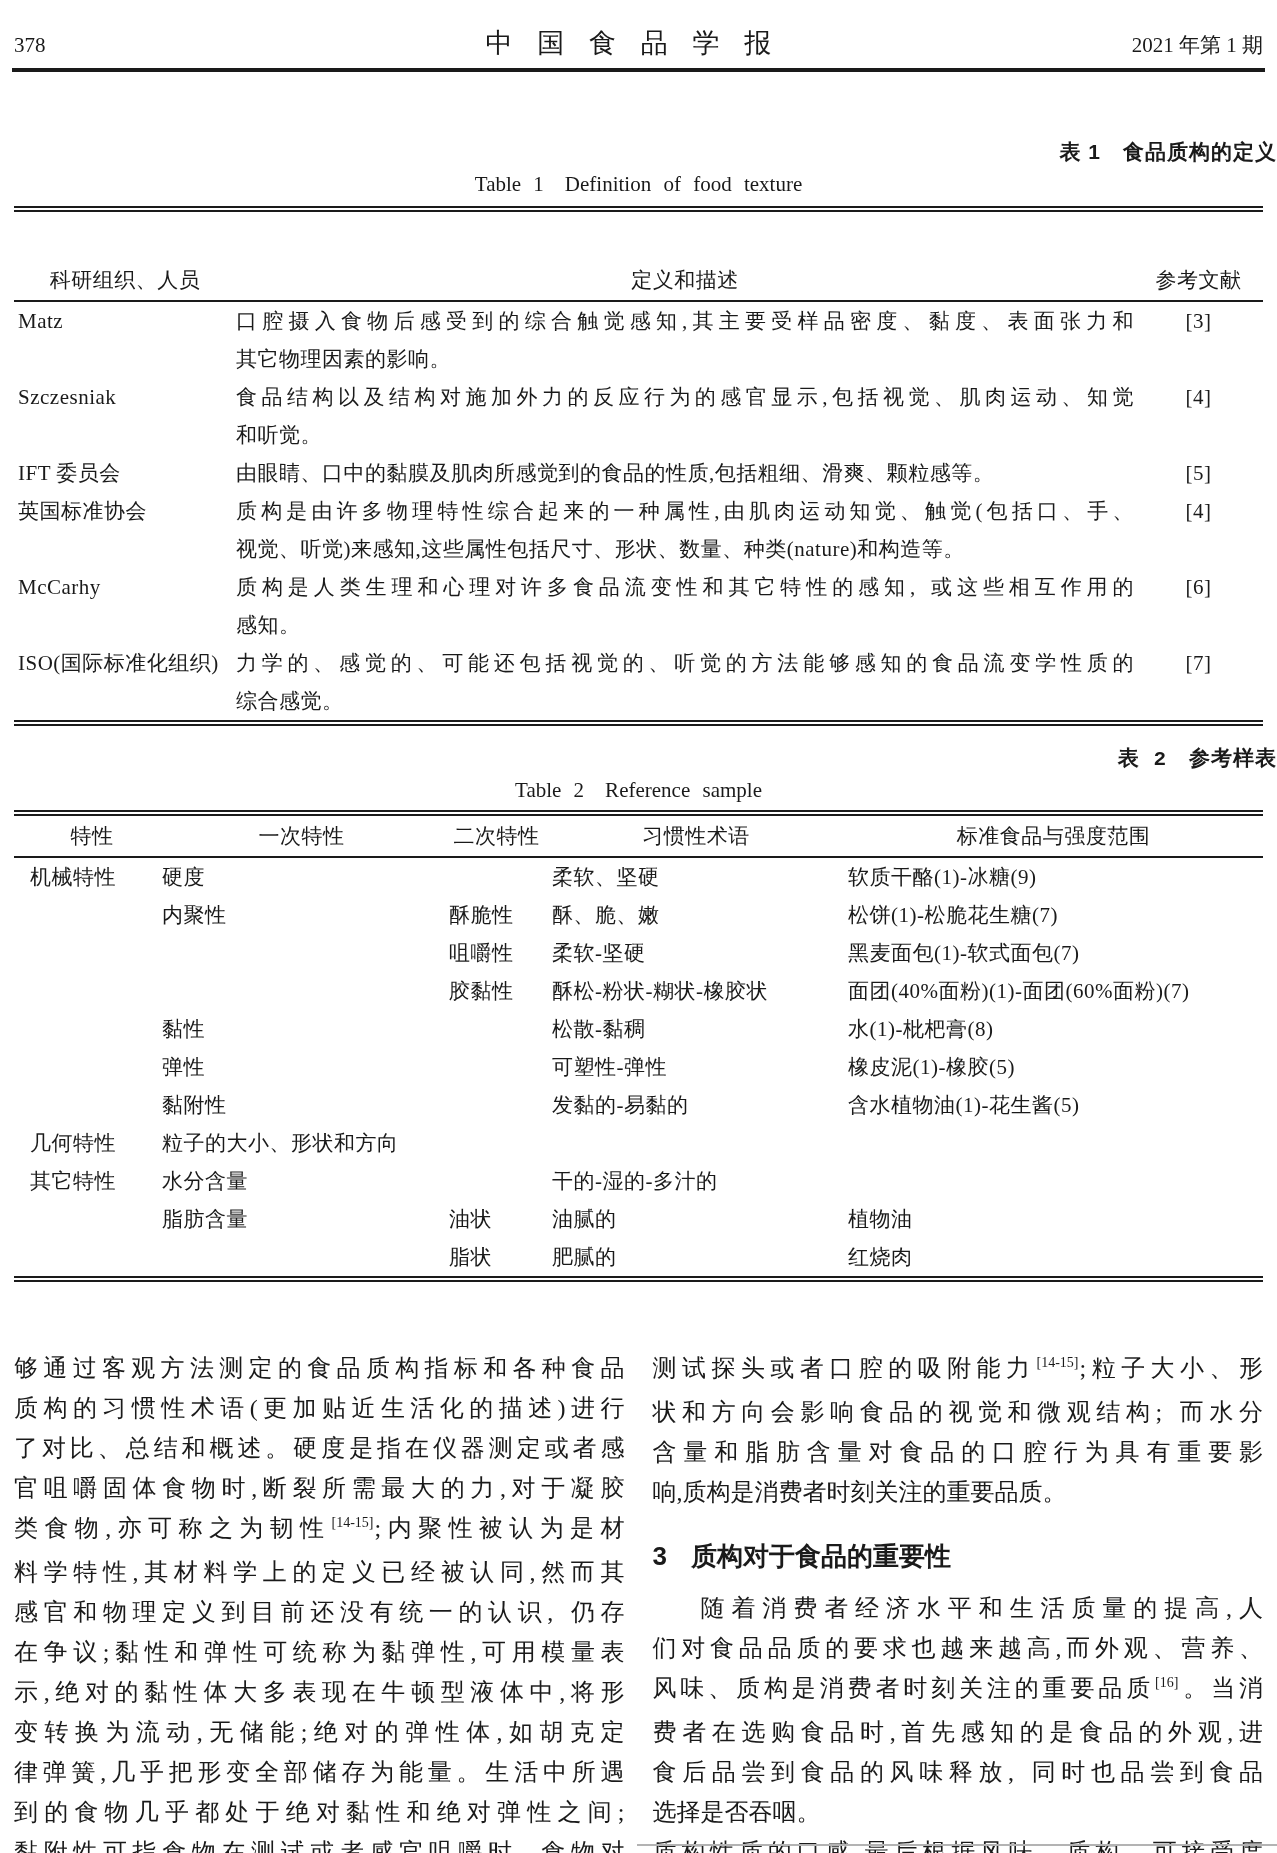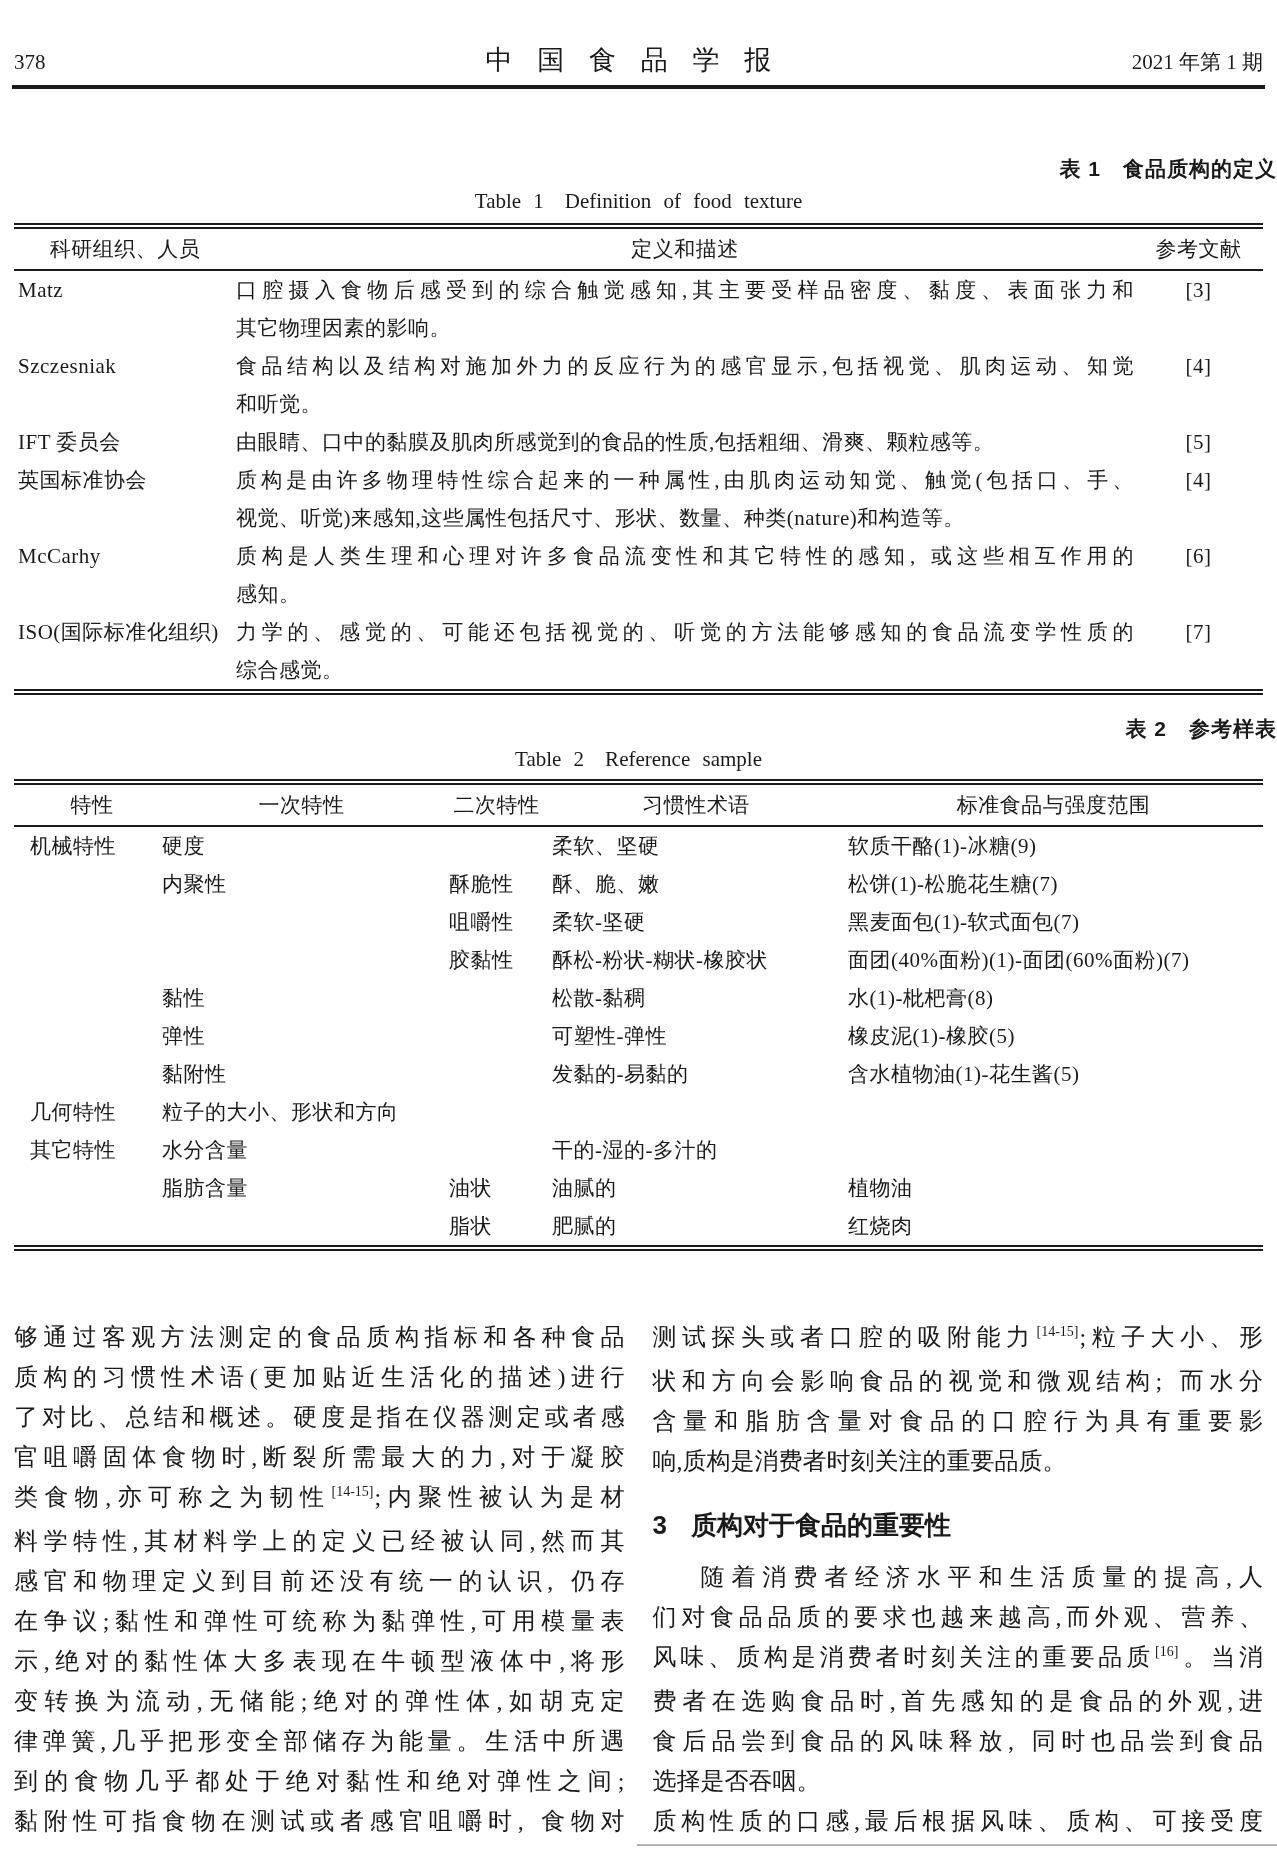--- a/index.html
+++ b/index.html
@@ -1,41 +1,41 @@
 <!DOCTYPE html>
 <html><head>
 <meta charset="utf-8">
 <style>
   html,body{margin:0;padding:0;background:#ffffff;}
   .page{width:1277px;height:1853px;background:#ffffff;position:relative;overflow:hidden;
         color:#1a1a1a;font-family:"Liberation Serif","DejaVu Serif",serif;}
 
   
   .pg-head{display:flex;justify-content:space-between;align-items:baseline;
-           padding:42px 14px 7px;font-size:21px;}
+           padding:25px 14px 7px;font-size:21px;}
   .pnum{min-width:120px;}
   .jtitle{font-size:27px;letter-spacing:9px;}
   .issue{min-width:120px;text-align:right;}
   .hr-head{height:3.5px;background:#1a1a1a;margin:0 12px;}
 
   
   .cap-cn{text-align:right;font-family:"Liberation Sans","DejaVu Sans",sans-serif;
           font-weight:bold;font-size:21px;line-height:24px;margin-top:68px;letter-spacing:1px;}
   .cap-en{text-align:center;font-size:21px;line-height:24px;margin-top:8px;word-spacing:7px;}
-  .cap2{margin-top:22px;}
+  .cap2{margin-top:22px;font-family:Liberation Mono, monospace;}
   .cap2en{margin-top:6px;}
 
   
   .tbl{margin:10px 14px 0;font-size:21px;letter-spacing:.5px;}
   .tbl2{margin-top:8px;}
   .rule-heavy{height:2px;border-top:2px solid #1a1a1a;border-bottom:2px solid #1a1a1a;}
   .rule-thin{border-top:2px solid #1a1a1a;}
 
   .t1-grid{display:grid;grid-template-columns:222px 898px 1fr;align-items:start;}
-  .t1-head .c{line-height:40px;text-align:center;}
+  .t1-head .c{line-height:40px;text-align:center;margin-top:48px;}
   .t1-row .org{line-height:38px;padding-left:4px;}
   .t1-row .def{min-width:0;}
   .t1-row .ref{line-height:38px;text-align:center;}
   .ln{line-height:38px;}
   .ln.j{text-align:justify;text-align-last:justify;}
 
   .t2-grid{display:grid;grid-template-columns:132px 287px 103px 296px 1fr;align-items:start;margin-left:12px;}
   .t2-head .c{line-height:40px;text-align:center;}
   .t2-row .c{line-height:38px;padding-left:4px;}
 

